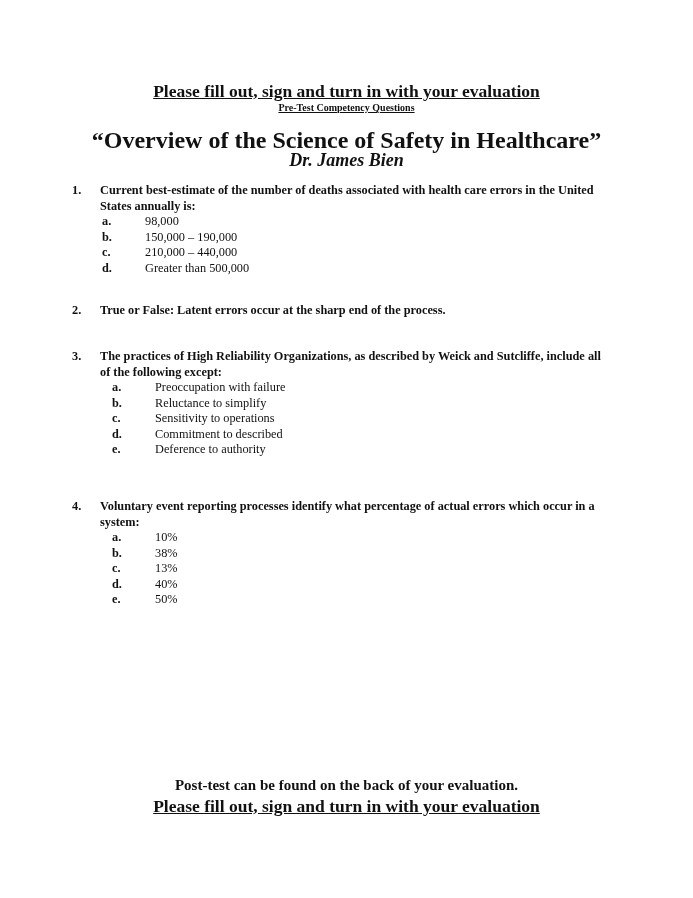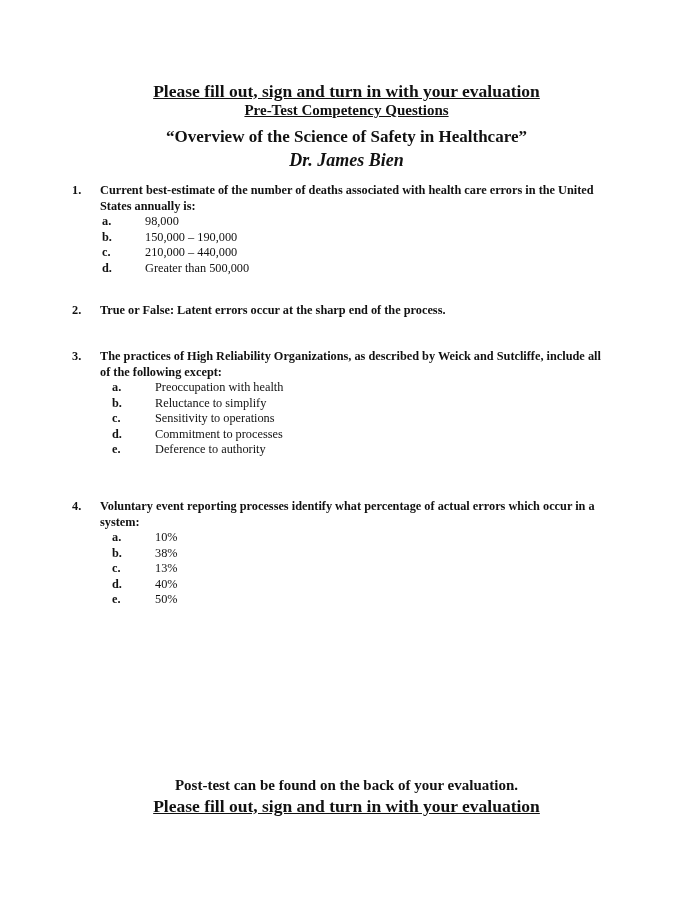--- a/index.html
+++ b/index.html
@@ -3,22 +3,22 @@
   <meta charset="utf-8">
   <style>
     html, body { margin: 0; padding: 0; background: #ffffff; }
     body {
       width: 693px; height: 898px; position: relative; overflow: hidden;
       font-family: "Liberation Serif", serif; color: #111;
     }
     .abs { position: absolute; }
     .center { left: 0; width: 693px; text-align: center; }
     .h-top { top: 81px; font-size: 17.5px; font-weight: bold; text-decoration: underline; }
-    .h-sub { top: 102px; font-size: 15px; font-weight: bold; text-decoration: underline; }
-    .h-title { top: 127px; font-size: 17px; font-weight: bold; }
+    .h-sub { top: 102px; font-size: 10px; font-weight: bold; text-decoration: underline; }
+    .h-title { top: 127px; font-size: 24px; font-weight: bold; }
     .h-author { top: 150px; font-size: 18px; font-weight: bold; font-style: italic; }
     .q { left: 72px; width: 540px; font-size: 12.3px; font-weight: bold; line-height: 15.5px; }
     .q .num { position: absolute; left: 0; top: 0; }
     .q .text { display: block; margin-left: 28px; }
     .opts { font-size: 12.3px; line-height: 15.6px; }
     .opt { position: relative; height: 15.6px; }
     .opt .letter { position: absolute; left: 0; font-weight: bold; }
     .opt .val { position: absolute; left: 19px; white-space: nowrap; margin-left: 24px; }
     .f-note { top: 777px; font-size: 15px; font-weight: bold; }
     .f-bottom { top: 796px; font-size: 17.5px; font-weight: bold; text-decoration: underline; }
@@ -59,33 +59,33 @@
   <span class="text">True or False: Latent errors occur at the sharp end of the process.</span>
 </div>
 
 <div class="abs q" style="top:349px;">
   <span class="num">3.</span>
   <span class="text">The practices of High Reliability Organizations, as described by Weick and Sutcliffe, include all of the following except:</span>
 </div>
 <div class="abs opts" style="left:112px; top:380px;">
   <div class="opt">
       <span class="letter">a.</span>
-      <span class="val">Preoccupation with health</span>
+      <span class="val">Preoccupation with failure</span>
     </div>
   <div class="opt">
       <span class="letter">b.</span>
       <span class="val">Reluctance to simplify</span>
     </div>
   <div class="opt">
       <span class="letter">c.</span>
       <span class="val">Sensitivity to operations</span>
     </div>
   <div class="opt">
       <span class="letter">d.</span>
-      <span class="val">Commitment to processes</span>
+      <span class="val">Commitment to described</span>
     </div>
   <div class="opt">
       <span class="letter">e.</span>
       <span class="val">Deference to authority</span>
     </div>
 </div>
 
 <div class="abs q" style="top:499px;">
   <span class="num">4.</span>
   <span class="text">Voluntary event reporting processes identify what percentage of actual errors which occur in a system:</span>

